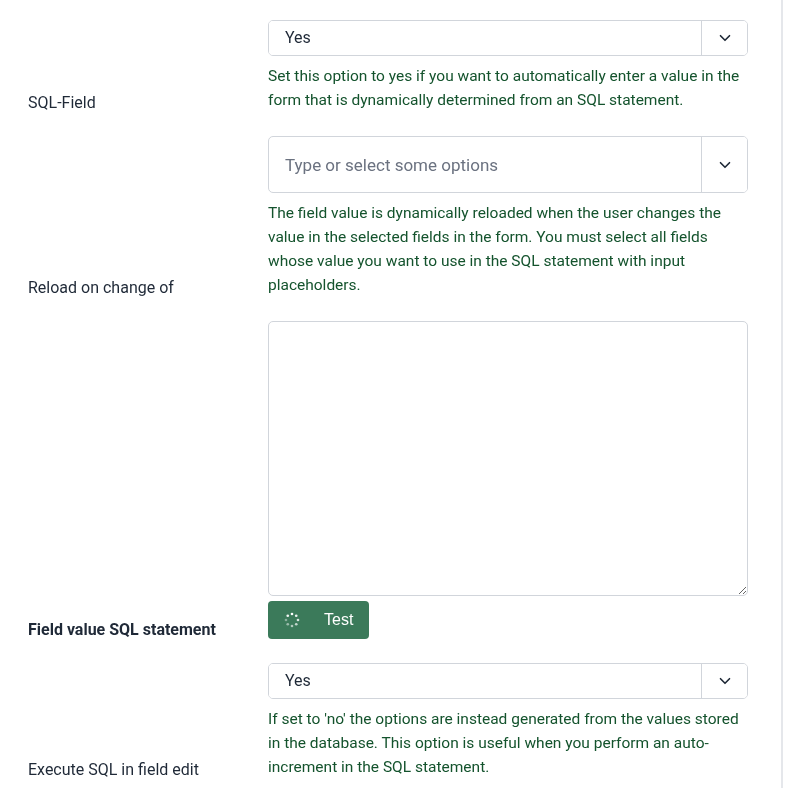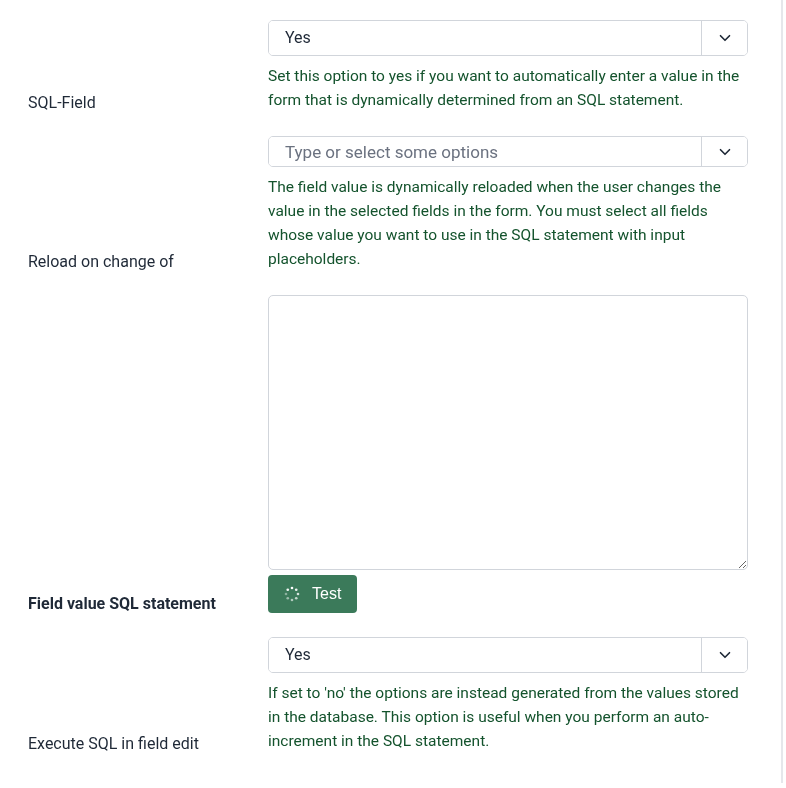--- a/index.html
+++ b/index.html
@@ -78,21 +78,21 @@
       background: #fff;
     }
     .chevron svg {
       display: block;
     }
     .multiselect .select-main {
       color: #6b7280;
       font-size: 17px;
     }
     .multiselect .select-wrap {
-      height: 31px;
+      height: 57px;
     }
     .help-text {
       color: #14532d;
       font-size: 15.5px;
       line-height: 1.55;
       margin-top: 8px;
     }
     .textarea-input {
       width: 100%;
       height: 275px;
@@ -101,21 +101,21 @@
       resize: both;
       padding: 10px 12px;
       font-family: inherit;
       font-size: 15px;
       color: #1f2937;
       display: block;
     }
     .btn-test {
       display: inline-flex;
       align-items: center;
-      gap: 12px;
+      gap: 24px;
       background: #3b7a5a;
       color: #fff;
       border: none;
       border-radius: 4px;
       padding: 10px 16px;
       font-size: 16px;
       cursor: pointer;
       margin-top: 5px;
     }
     .spinner-icon {

